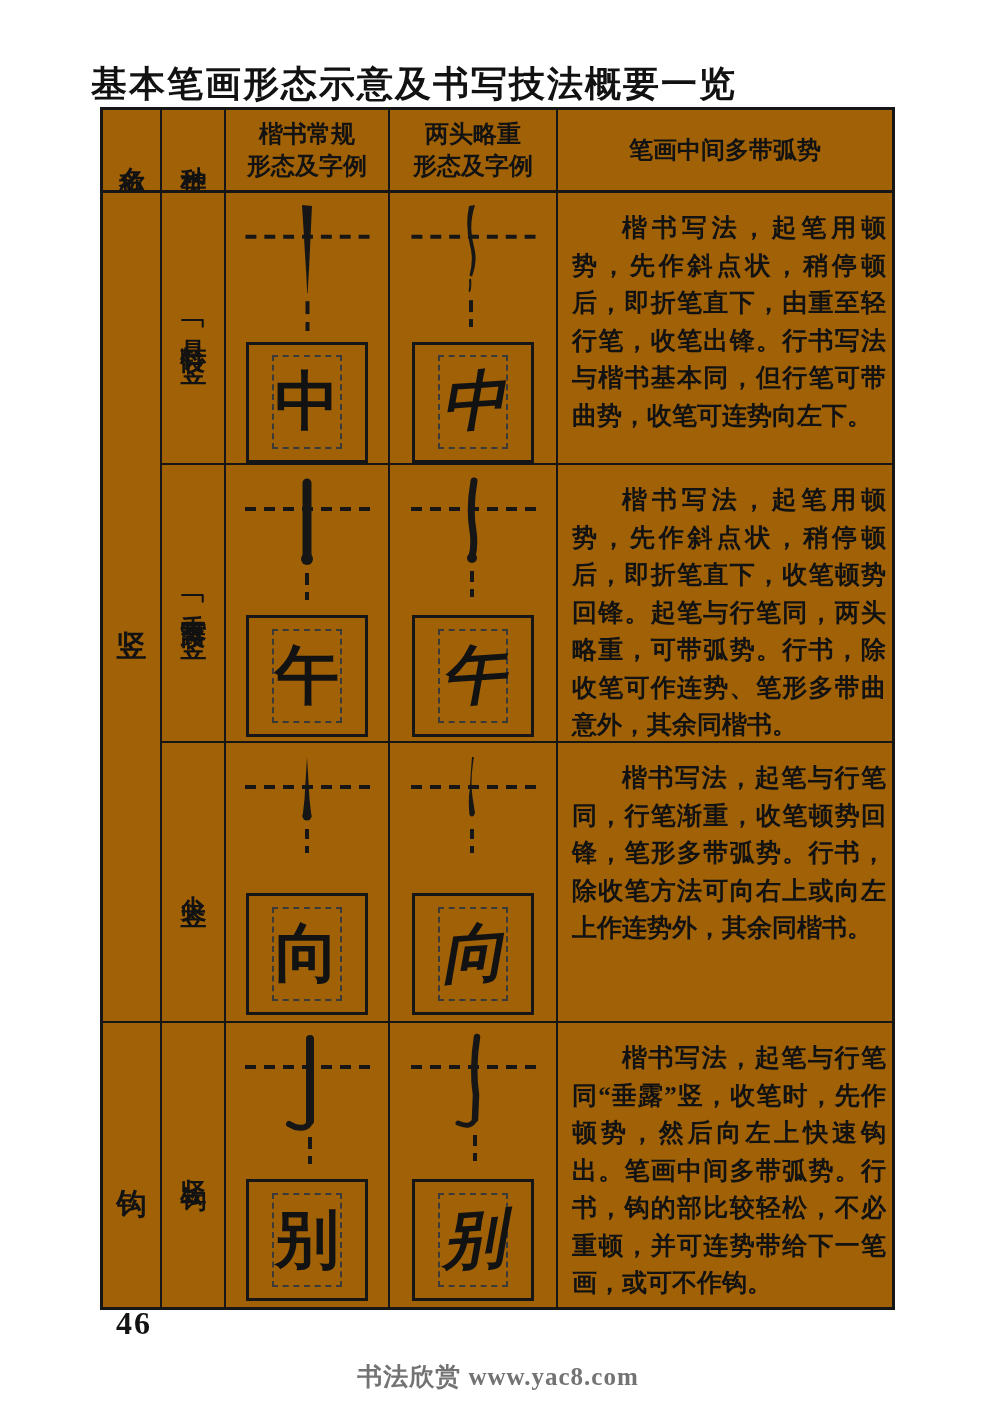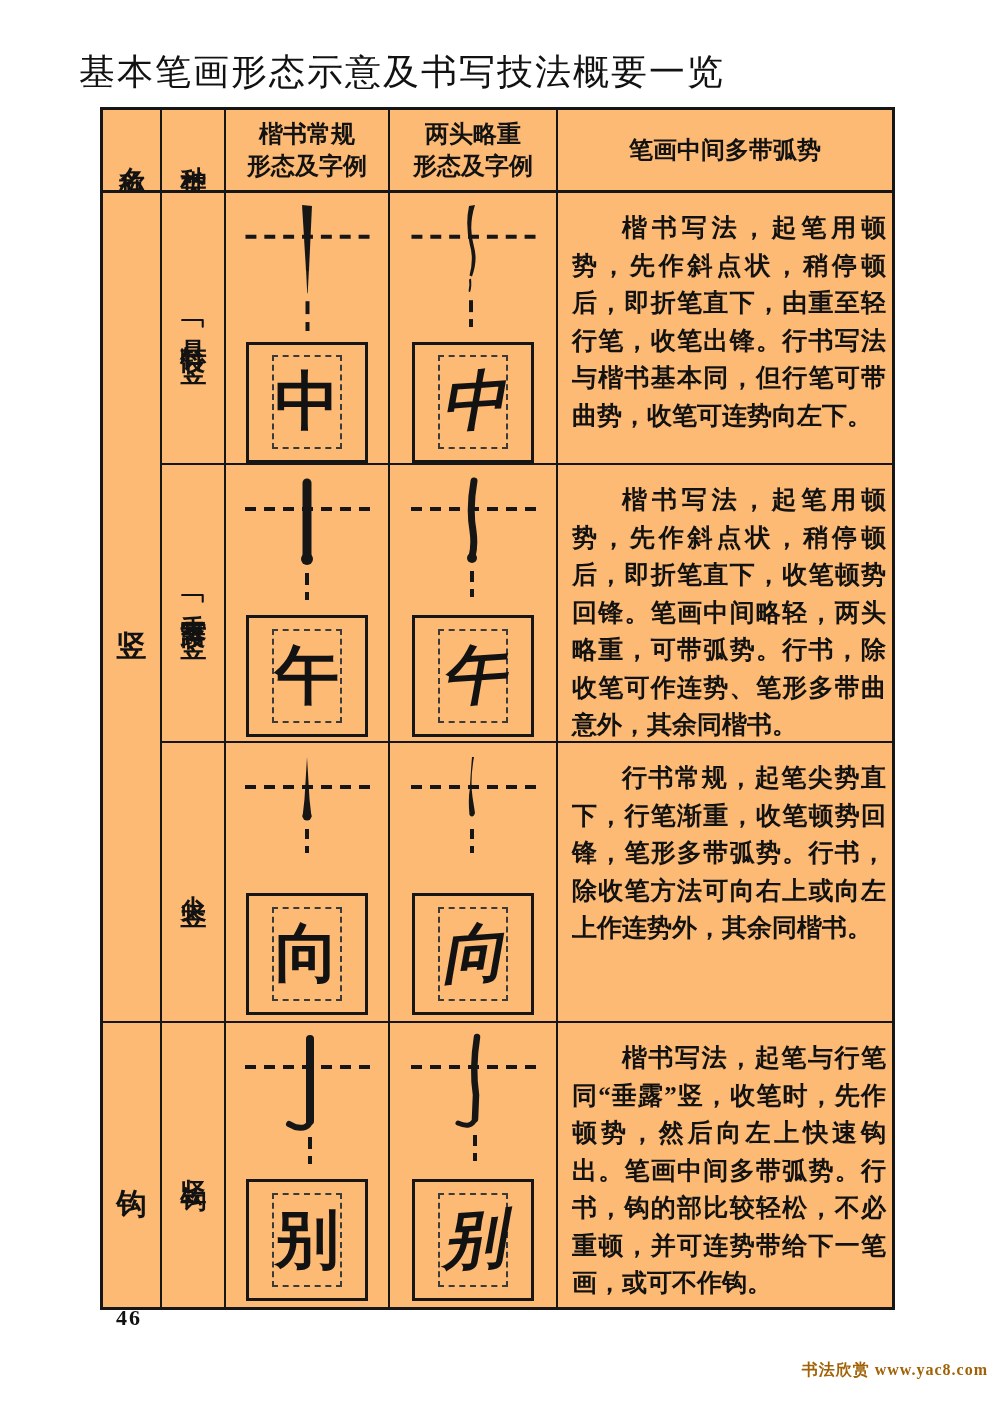--- a/index.html
+++ b/index.html
@@ -3,31 +3,31 @@
 <meta charset="utf-8">
 <style>
   html,body{margin:0;padding:0;}
   body{
     width:1000px;height:1408px;position:relative;
     background:#ffffff;color:#121212;
     font-family:"Liberation Serif","DejaVu Serif",serif;
   }
   .page-title{
     position:absolute;top:48px;left:0;width:804px;
-    text-align:center;font-size:36px;font-weight:normal;
-    letter-spacing:2px;margin:0;
+    text-align:center;font-size:36px;font-weight:bold;
+    letter-spacing:2px;margin:12px;
   }
   
   .tbl{
     position:absolute;left:100px;top:107px;
     display:grid;
     grid-template-columns:59px 64px 164px 168px 334px;
     grid-template-rows:83px 272px 278px 280px 284px;
     border:3px solid #161616;
-    background:#fdba74;
+    background:#a16207;
   }
   .cell{
     border-right:2px solid #161616;
     border-bottom:2px solid #161616;
     display:flex;align-items:center;justify-content:center;
     box-sizing:border-box;overflow:hidden;
   }
   .cell.last-col{border-right:none;}
   .cell.last-row{border-bottom:none;}
   .hdr{flex-direction:column;font-weight:bold;font-size:24px;line-height:1.35;
@@ -60,25 +60,25 @@
   .desc{
     align-items:flex-start;justify-content:flex-start;
     padding:16px 6px 0 14px;
     font-size:25px;line-height:1.5;font-weight:bold;
     text-align:justify;
   }
   .desc p{margin:0;text-indent:2em;}
   
   .page-number{
     position:absolute;left:116px;top:1305px;
-    font-size:22px;font-weight:bold;letter-spacing:2px;
+    font-size:32px;font-weight:bold;letter-spacing:2px;
   }
   .watermark{
     position:absolute;right:12px;top:1360px;width:980px;
-    text-align:right;font-size:16px;color:#a16207;font-weight:bold;
+    text-align:center;font-size:25px;color:#737373;font-weight:bold;
     letter-spacing:1px;
   }
 </style>
 </head>
 <body>
 
 <h1 class="page-title">基本笔画形态示意及书写技法概要一览</h1>
 
 <div class="tbl">
 
@@ -160,21 +160,21 @@
       <circle cx="69" cy="87" r="5" fill="#161616"></circle>
       <rect x="67" y="100" width="4" height="11" fill="#161616"></rect>
       <rect x="67" y="118" width="4" height="8" fill="#161616"></rect>
     </svg>
     <div class="ex-box">
       <div class="ex-inner"></div>
       <span class="ex-char">午</span>
     </div>
   </div>
   <div class="cell desc last-col" style="grid-column:5;grid-row:3;">
-    <p>楷书写法，起笔用顿势，先作斜点状，稍停顿后，即折笔直下，收笔顿势回锋。笔画中间略轻，两头略重，可带弧势。行书，除收笔可作连势、笔形多带曲意外，其余同楷书。</p>
+    <p>楷书写法，起笔用顿势，先作斜点状，稍停顿后，即折笔直下，收笔顿势回锋。起笔与行笔同，两头略重，可带弧势。行书，除收笔可作连势、笔形多带曲意外，其余同楷书。</p>
   </div>
 
   <div class="cell" style="grid-column:2;grid-row:4;">
     <span class="v-label">尖竖</span>
   </div>
   <div class="cell ex-cell" style="grid-column:3;grid-row:4;">
     <svg class="stroke-svg" width="140" height="142" viewBox="0 0 140 142">
       <line x1="8" y1="38" x2="133" y2="38" stroke="#161616" stroke-width="4" stroke-dasharray="11 8"></line>
       <polygon points="70,8 72.5,50 74.5,68 65.5,68 67.5,50" fill="#161616"></polygon>
       <circle cx="70" cy="67" r="4.5" fill="#161616"></circle>
@@ -192,21 +192,21 @@
       <path d="M71 8 Q67 30 69.5 48 L72 64 Q70 70 66.5 66 Q65 50 66.8 40 Q67.8 22 69 8 Z" fill="#161616"></path>
       <rect x="67" y="80" width="4" height="10" fill="#161616"></rect>
       <rect x="67" y="97" width="4" height="7" fill="#161616"></rect>
     </svg>
     <div class="ex-box">
       <div class="ex-inner"></div>
       <span class="ex-char">向</span>
     </div>
   </div>
   <div class="cell desc last-col" style="grid-column:5;grid-row:4;">
-    <p>行书常规，起笔尖势直下，行笔渐重，收笔顿势回锋，笔形多带弧势。行书，除收笔方法可向右上或向左上作连势外，其余同楷书。</p>
+    <p>楷书写法，起笔与行笔同，行笔渐重，收笔顿势回锋，笔形多带弧势。行书，除收笔方法可向右上或向左上作连势外，其余同楷书。</p>
   </div>
 
   <div class="cell name-vert last-row" style="grid-row:5;">
     <span class="v-label big">钩</span>
   </div>
 
   <div class="cell last-row" style="grid-column:2;grid-row:5;">
     <span class="v-label">竖钩</span>
   </div>
   <div class="cell ex-cell last-row" style="grid-column:3;grid-row:5;">

